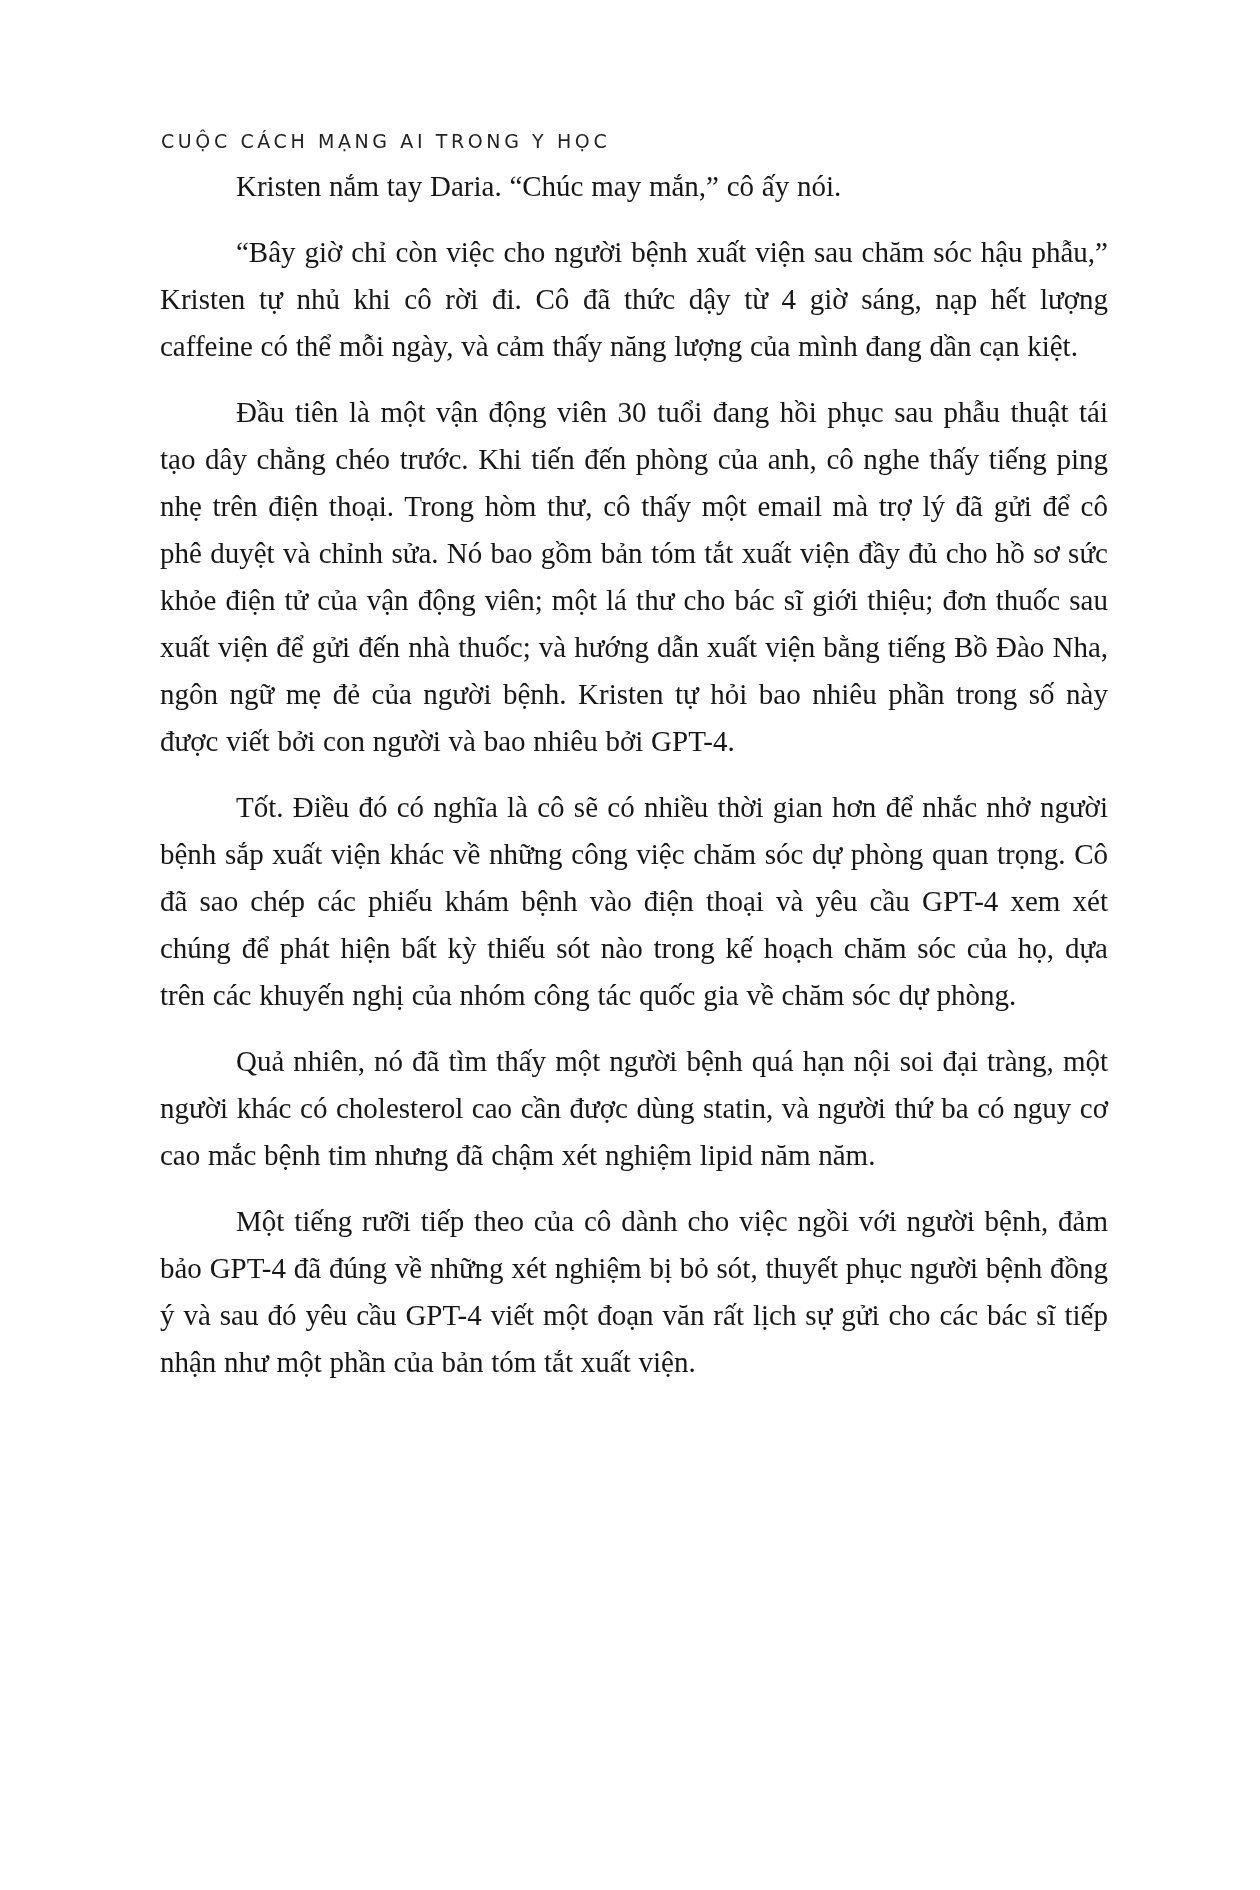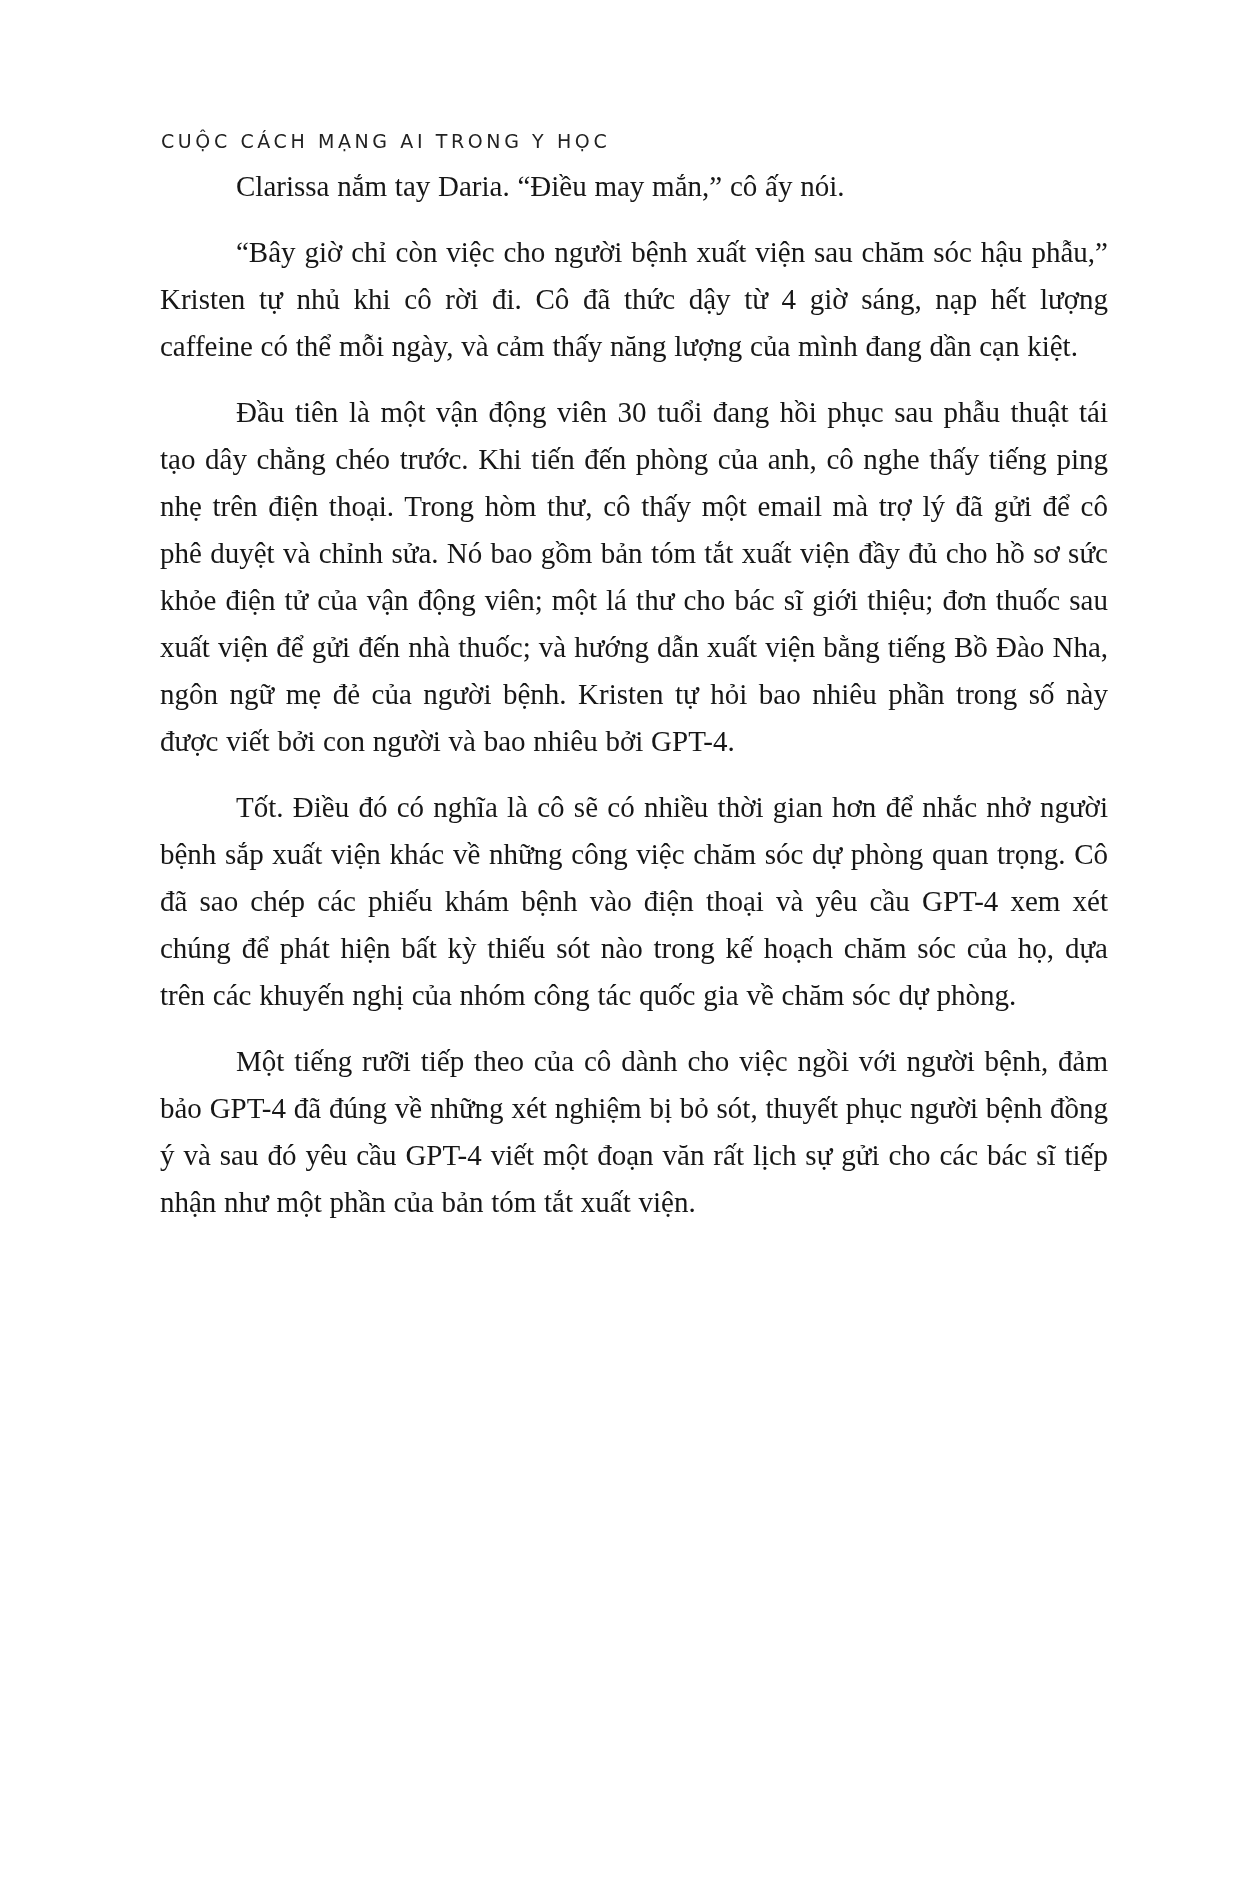--- a/index.html
+++ b/index.html
@@ -56,24 +56,25 @@
   }
 </style>
 </head>
 <body>
 
 <div class="page">
 
   <div class="running-header">CUỘC CÁCH MẠNG AI TRONG Y HỌC</div>
 
   <div class="page-body">
-    <p class="para">Clarissa nắm tay Daria. “Điều may mắn,” cô ấy nói.</p>
+    <p class="para">Kristen nắm tay Daria. “Chúc may mắn,” cô ấy nói.</p>
     <p class="para">“Bây giờ chỉ còn việc cho người bệnh xuất viện sau chăm sóc hậu phẫu,” Kristen tự nhủ khi cô rời đi. Cô đã thức dậy từ 4 giờ sáng, nạp hết lượng caffeine có thể mỗi ngày, và cảm thấy năng lượng của mình đang dần cạn kiệt.</p>
     <p class="para">Đầu tiên là một vận động viên 30 tuổi đang hồi phục sau phẫu thuật tái tạo dây chằng chéo trước. Khi tiến đến phòng của anh, cô nghe thấy tiếng ping nhẹ trên điện thoại. Trong hòm thư, cô thấy một email mà trợ lý đã gửi để cô phê duyệt và chỉnh sửa. Nó bao gồm bản tóm tắt xuất viện đầy đủ cho hồ sơ sức khỏe điện tử của vận động viên; một lá thư cho bác sĩ giới thiệu; đơn thuốc sau xuất viện để gửi đến nhà thuốc; và hướng dẫn xuất viện bằng tiếng Bồ Đào Nha, ngôn ngữ mẹ đẻ của người bệnh. Kristen tự hỏi bao nhiêu phần trong số này được viết bởi con người và bao nhiêu bởi GPT-4.</p>
     <p class="para">Tốt. Điều đó có nghĩa là cô sẽ có nhiều thời gian hơn để nhắc nhở người bệnh sắp xuất viện khác về những công việc chăm sóc dự phòng quan trọng. Cô đã sao chép các phiếu khám bệnh vào điện thoại và yêu cầu GPT-4 xem xét chúng để phát hiện bất kỳ thiếu sót nào trong kế hoạch chăm sóc của họ, dựa trên các khuyến nghị của nhóm công tác quốc gia về chăm sóc dự phòng.</p>
+    <p class="para">Quả nhiên, nó đã tìm thấy một người bệnh quá hạn nội soi đại tràng, một người khác có cholesterol cao cần được dùng statin, và người thứ ba có nguy cơ cao mắc bệnh tim nhưng đã chậm xét nghiệm lipid năm năm.</p>
     <p class="para">Một tiếng rưỡi tiếp theo của cô dành cho việc ngồi với người bệnh, đảm bảo GPT-4 đã đúng về những xét nghiệm bị bỏ sót, thuyết phục người bệnh đồng ý và sau đó yêu cầu GPT-4 viết một đoạn văn rất lịch sự gửi cho các bác sĩ tiếp nhận như một phần của bản tóm tắt xuất viện.</p>
   </div>
 
   <div class="page-footer">
     <span>18</span><span class="dash">–</span>
   </div>
 
 </div>
 
 </body></html>

